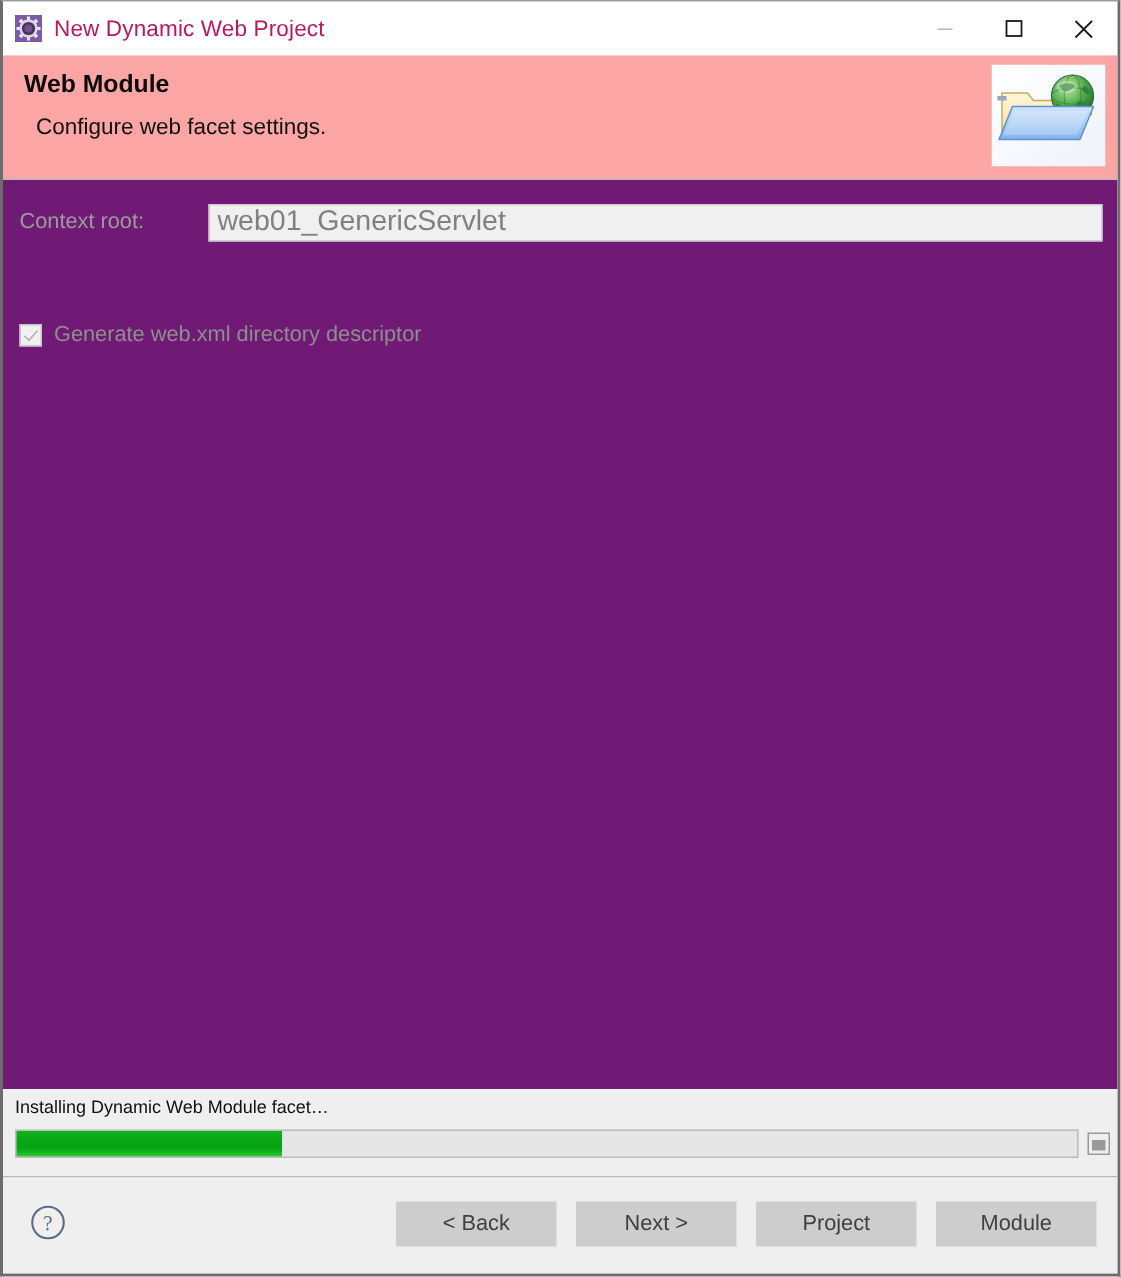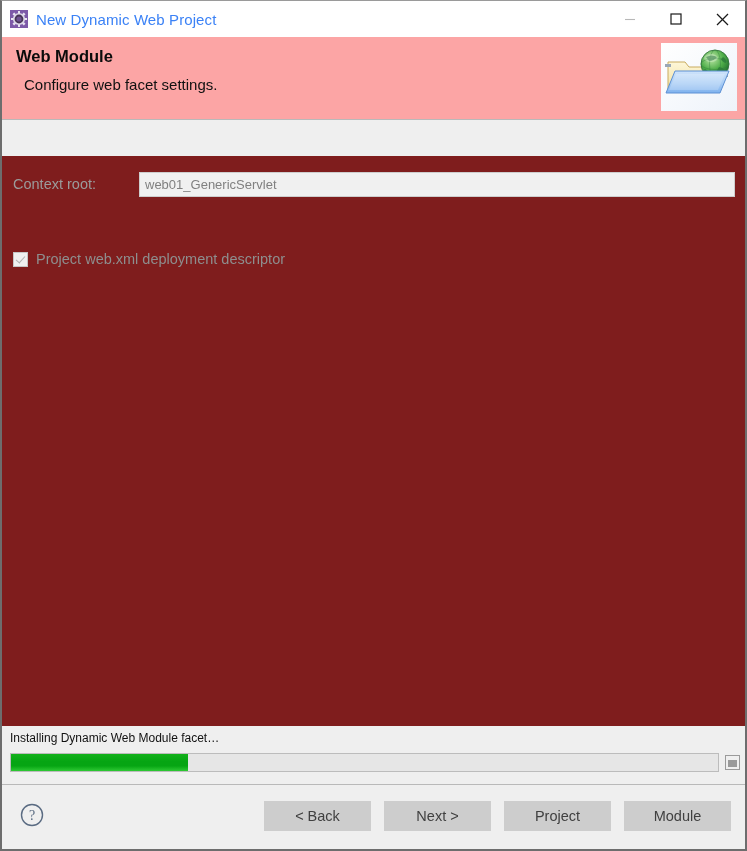--- a/index.html
+++ b/index.html
@@ -39,21 +39,21 @@
   .title-icon {
     width: 18px;
     height: 18px;
     margin-left: 8px;
     margin-right: 8px;
     position: relative;
     flex: 0 0 auto;
   }
   .title-text {
     font-size: 15px;
-    color: #3b82f6;
+    color: #be185d;
     letter-spacing: 0.1px;
     white-space: nowrap;
   }
   .win-controls {
     position: absolute;
     right: 0;
     top: 0;
     height: 36px;
     display: flex;
     align-items: stretch;
@@ -93,23 +93,22 @@
     position: absolute;
     right: 8px;
     top: 6px;
     width: 76px;
     height: 68px;
   }
 
   
   .body {
     flex: 1 1 auto;
-    background: #7f1d1d;
-    position: relative;
-    margin-top: 36px;
+    background: #701a75;
+    position: relative;
   }
 
   .field-row {
     position: absolute;
     left: 0;
     right: 0;
     height: 24px;
     display: flex;
     align-items: center;
   }
@@ -128,21 +127,21 @@
   .field-label.dir { width: 139px; }
 
   .field-input {
     flex: 1 1 auto;
     margin-right: 10px;
     height: 25px;
     box-sizing: border-box;
     background: #f0f0f0;
     border: 1px solid #cdcdcd;
     font-family: "Liberation Sans", sans-serif;
-    font-size: 13px;
+    font-size: 19px;
     color: #808080;
     padding: 0 1px 0 5px;
     line-height: 23px;
     outline: none;
   }
 
   .checkbox-row {
     position: absolute;
     left: 11px;
     top: 95px;
@@ -362,21 +361,21 @@
   <div class="body">
 
     <div class="field-row row1">
       <div class="field-label ctx">Context root:</div>
       <input class="field-input" type="text" disabled="" value="web01_GenericServlet" style="">
     </div>
 
 
     <div class="checkbox-row">
       <span class="cb-box"></span>
-      <span class="cb-label">Project web.xml deployment descriptor</span>
+      <span class="cb-label">Generate web.xml directory descriptor</span>
     </div>
 
   </div>
 
   <div class="progress-area">
     <div class="progress-status">Installing Dynamic Web Module facet…</div>
     <div class="progress-track">
       <div class="progress-fill" id="progress-fill" style="width: 25%;"></div>
     </div>
     <div class="progress-cancel"></div>

